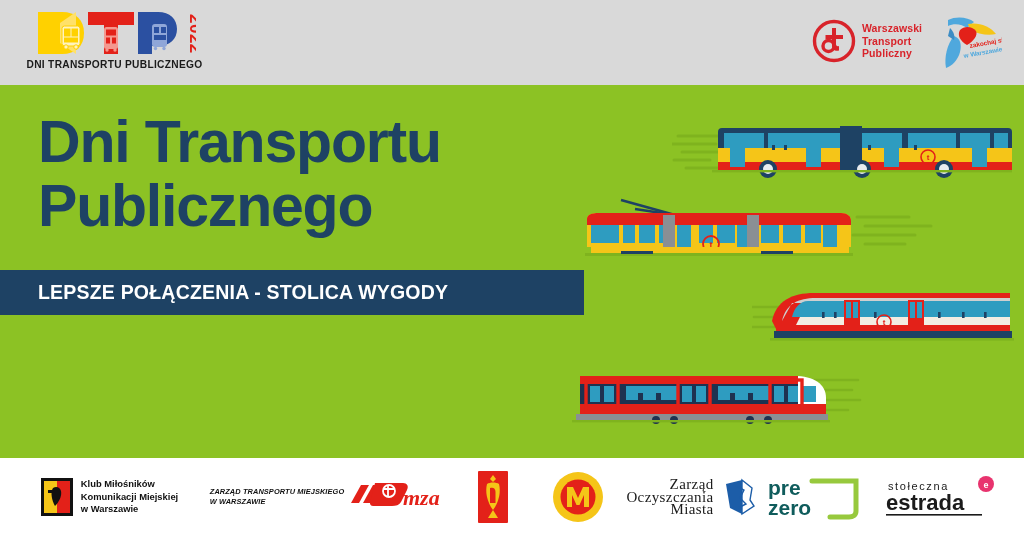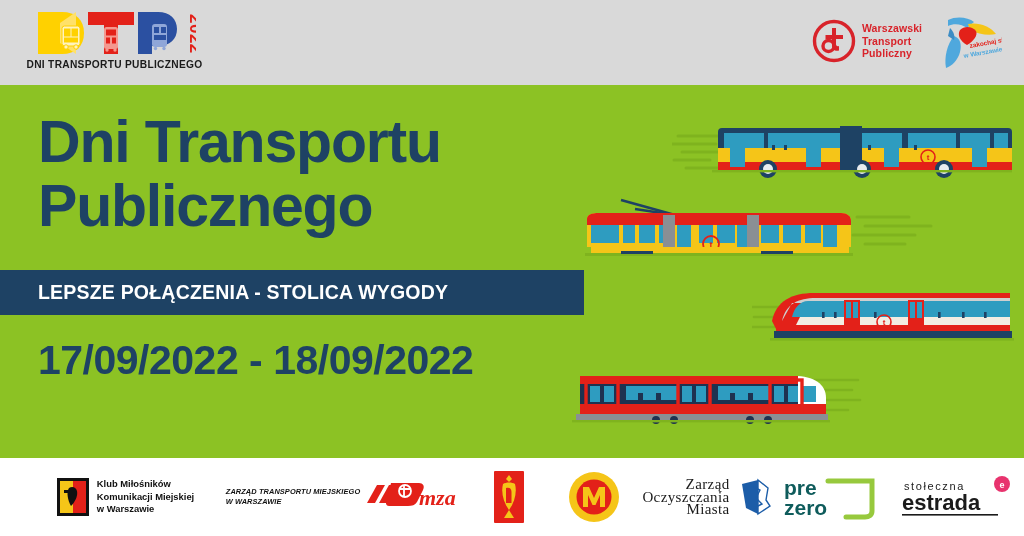--- a/index.html
+++ b/index.html
@@ -86,21 +86,21 @@
   }
 
   .vehicle { position: absolute; }
   .v-bus   { left: 672px; top: 27px;  width: 345px; height: 72px; }
   .v-tram  { left: 565px; top: 108px; width: 370px; height: 73px; }
   .v-train { left: 752px; top: 196px; width: 270px; height: 68px; }
   .v-metro { left: 562px; top: 275px; width: 300px; height: 72px; }
 
   
   .footer-band {
-    position: absolute; left: 16px; top: 458px;
+    position: absolute; left: 0; top: 458px;
     width: 856px; height: 78px;
     background: #ffffff;
   }
   .sponsors {
     position: absolute; left: 0; top: 0;
     width: 1024px; height: 78px;
     display: flex; align-items: center;
   }
   .sponsor {
     display: flex; align-items: center; justify-content: center;
@@ -211,21 +211,20 @@
 
   <div class="green-panel">
 
     <div class="title">Dni Transportu
 Publicznego</div>
 
     <div class="subtitle-band">
       <div class="subtitle-text">LEPSZE POŁĄCZENIA - STOLICA WYGODY</div>
     </div>
 
-    <div class="date-text">17/09/2022 - 18/09/2022</div>
 
     <div class="media-partner">
       <div class="media-partner-label">Partner medialny:</div>
 
     </div>
 
     <svg class="vehicle v-bus" viewBox="0 0 345 72">
       <g stroke="#7FB31E" stroke-width="3" stroke-linecap="round">
         <line x1="6" y1="24" x2="56" y2="24"></line>
           <line x1="0" y1="32" x2="44" y2="32"></line>

